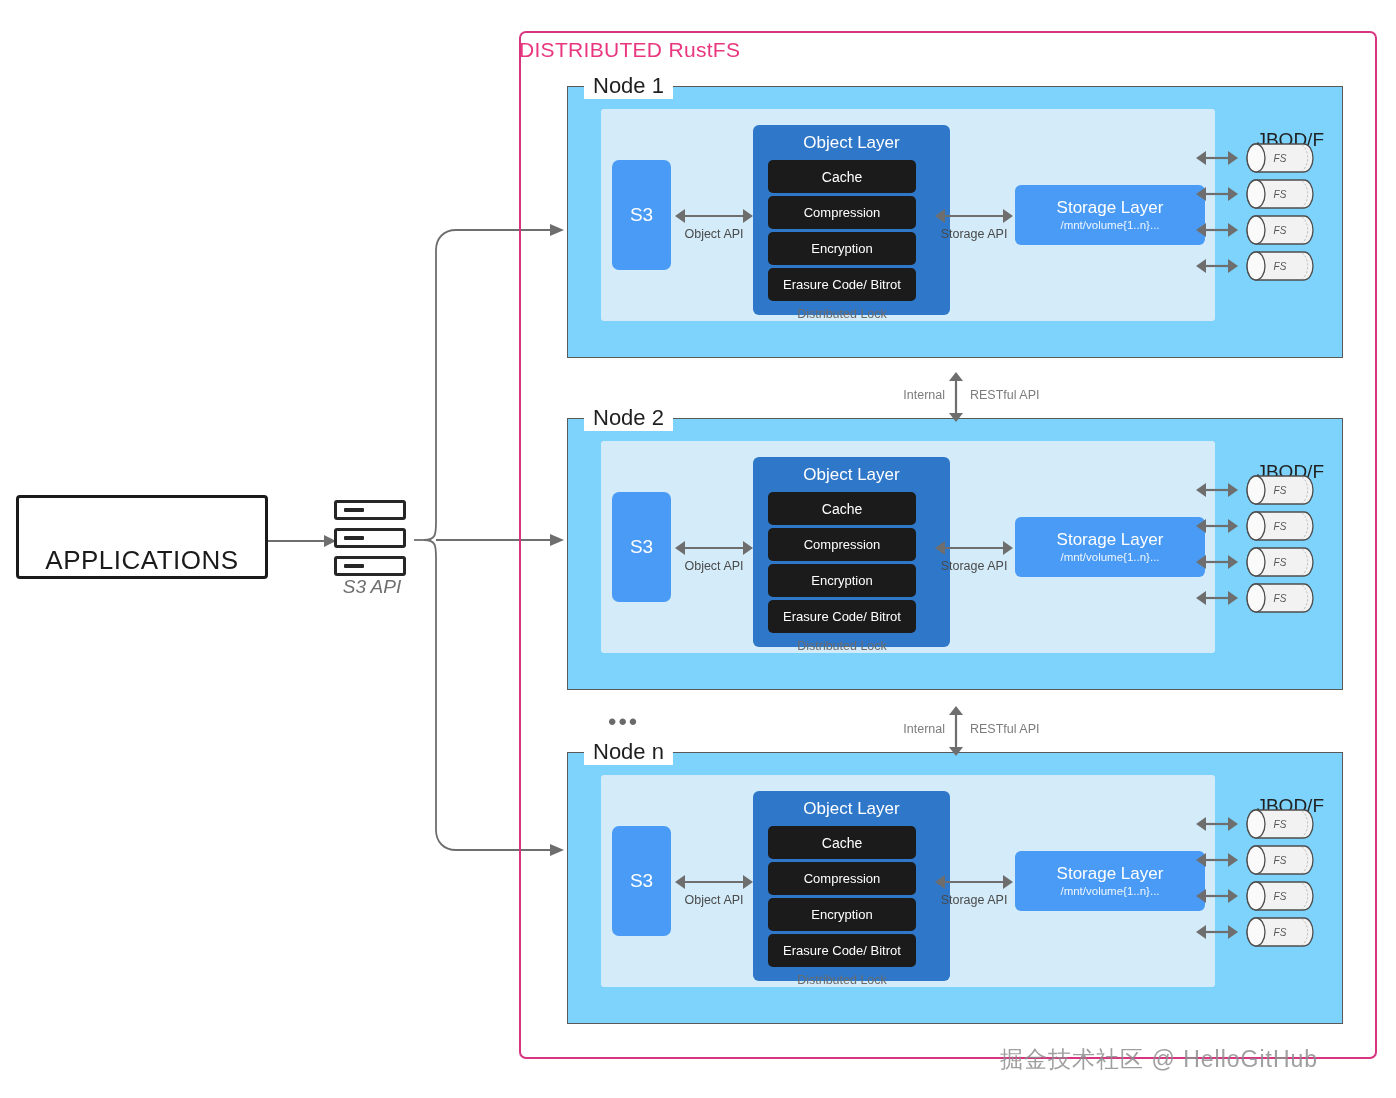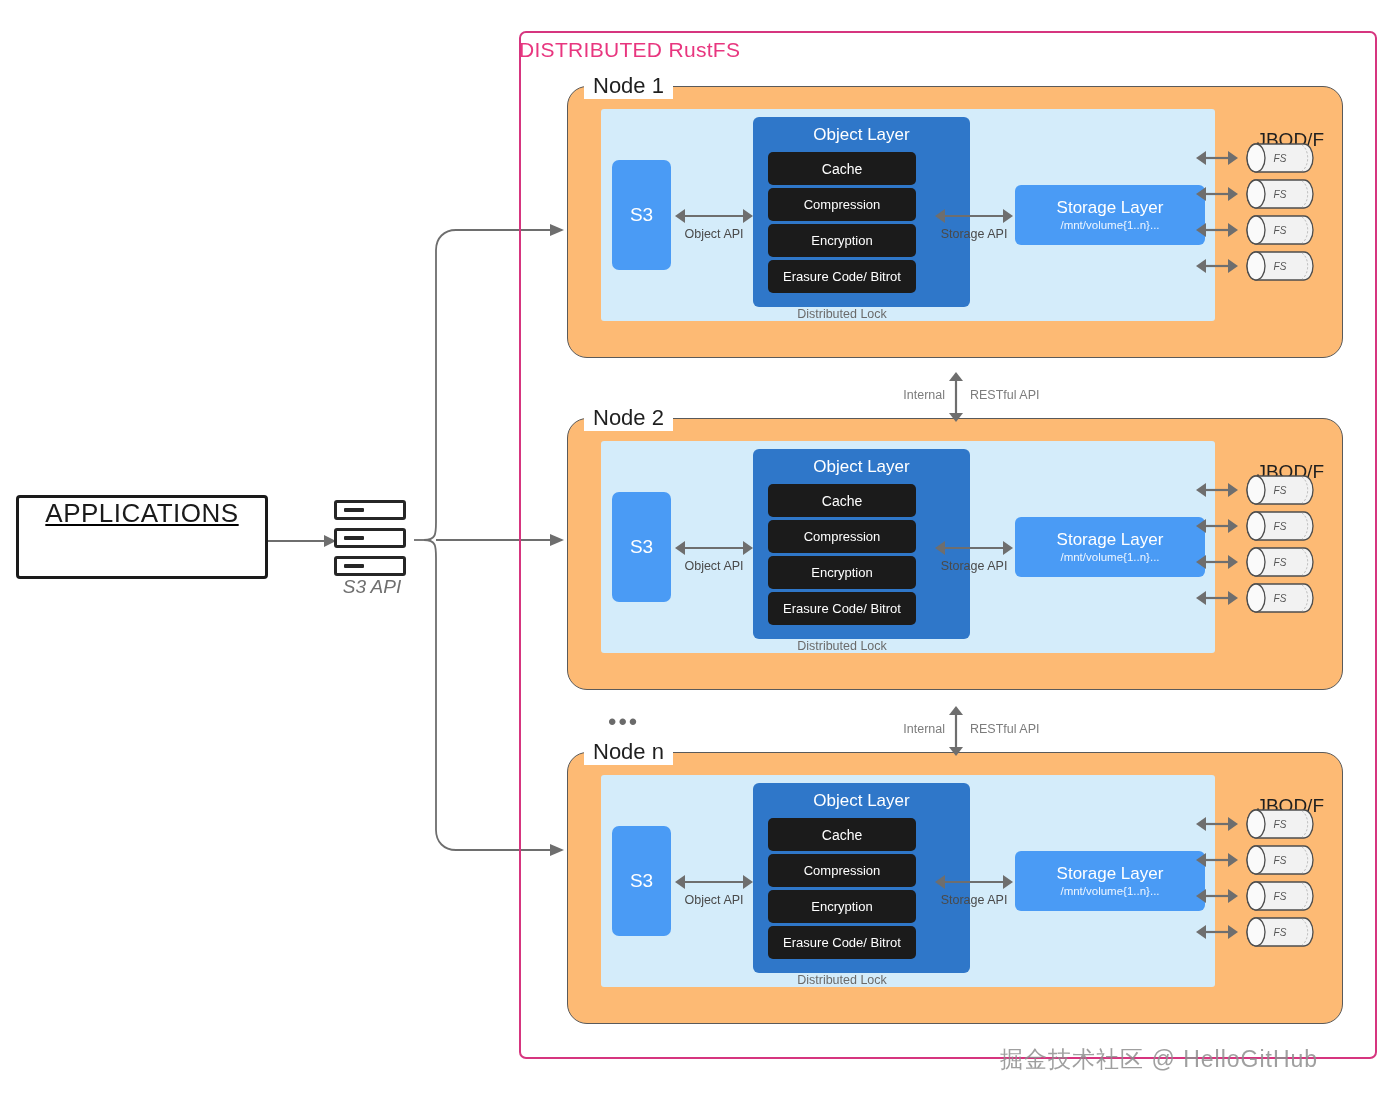--- a/index.html
+++ b/index.html
@@ -15,23 +15,22 @@
     overflow:hidden;
   }
   
   #applications-box{
     position:absolute;
     left:16px; top:495px;
     width:252px; height:84px;
     border:3px solid #1a1a1a;
     border-radius:4px;
     background:#fff;
-    display:flex;align-items:flex-start;justify-content:center;
+    display:flex;align-items:flex-end;justify-content:center;
     box-sizing:border-box;
-    text-decoration:underline;
   }
   #applications-box span{
     font-size:26px;
     color:#1a1a1a;
     letter-spacing:.5px;
   }
   #s3-api-group{
     position:absolute;
     left:334px; top:500px;
     width:76px; height:100px;
@@ -78,23 +77,23 @@
     font-size:21px;
     color:#e8367f;
     letter-spacing:.3px;
   }
   
   .node{
     position:absolute;
     left:567px;
     width:776px;
     border:1.6px solid #5a5a5a;
-    border-radius:20px;
+    border-radius:0;
     box-sizing:border-box;
-    background:#fdba74;
+    background:#7dd3fc;
   }
   .node-label{
     position:absolute;
     top:-14px; left:16px;
     background:#fff;
     padding:0 9px;
     font-size:22px;
     color:#1f1f1f;
     line-height:26px;
   }
@@ -124,25 +123,24 @@
     position:absolute;
     left:62px; top:118px;
     width:102px;
     text-align:center;
     font-size:12.5px;
     color:#4a4a4a;
   }
   
   .object-layer{
     position:absolute;
-    left:152px; top:8px;
+    left:152px; top:16px;
     width:197px; height:190px;
     background:#2f77c9;
     border-radius:6px;
-    padding-left:20px;
   }
   .object-layer-title{
     position:absolute;
     top:8px;left:0;width:100%;
     text-align:center;
     color:#fff;font-size:17px;
   }
   .ol-item{
     position:absolute;
     left:15px;width:148px;height:33px;

